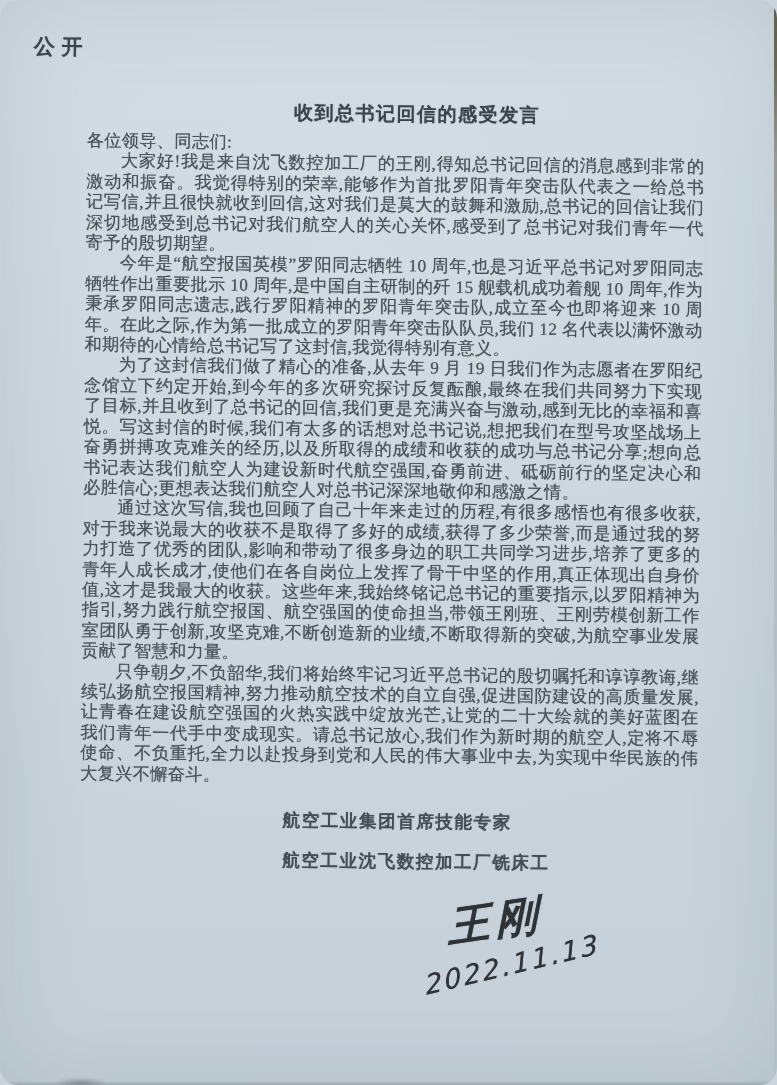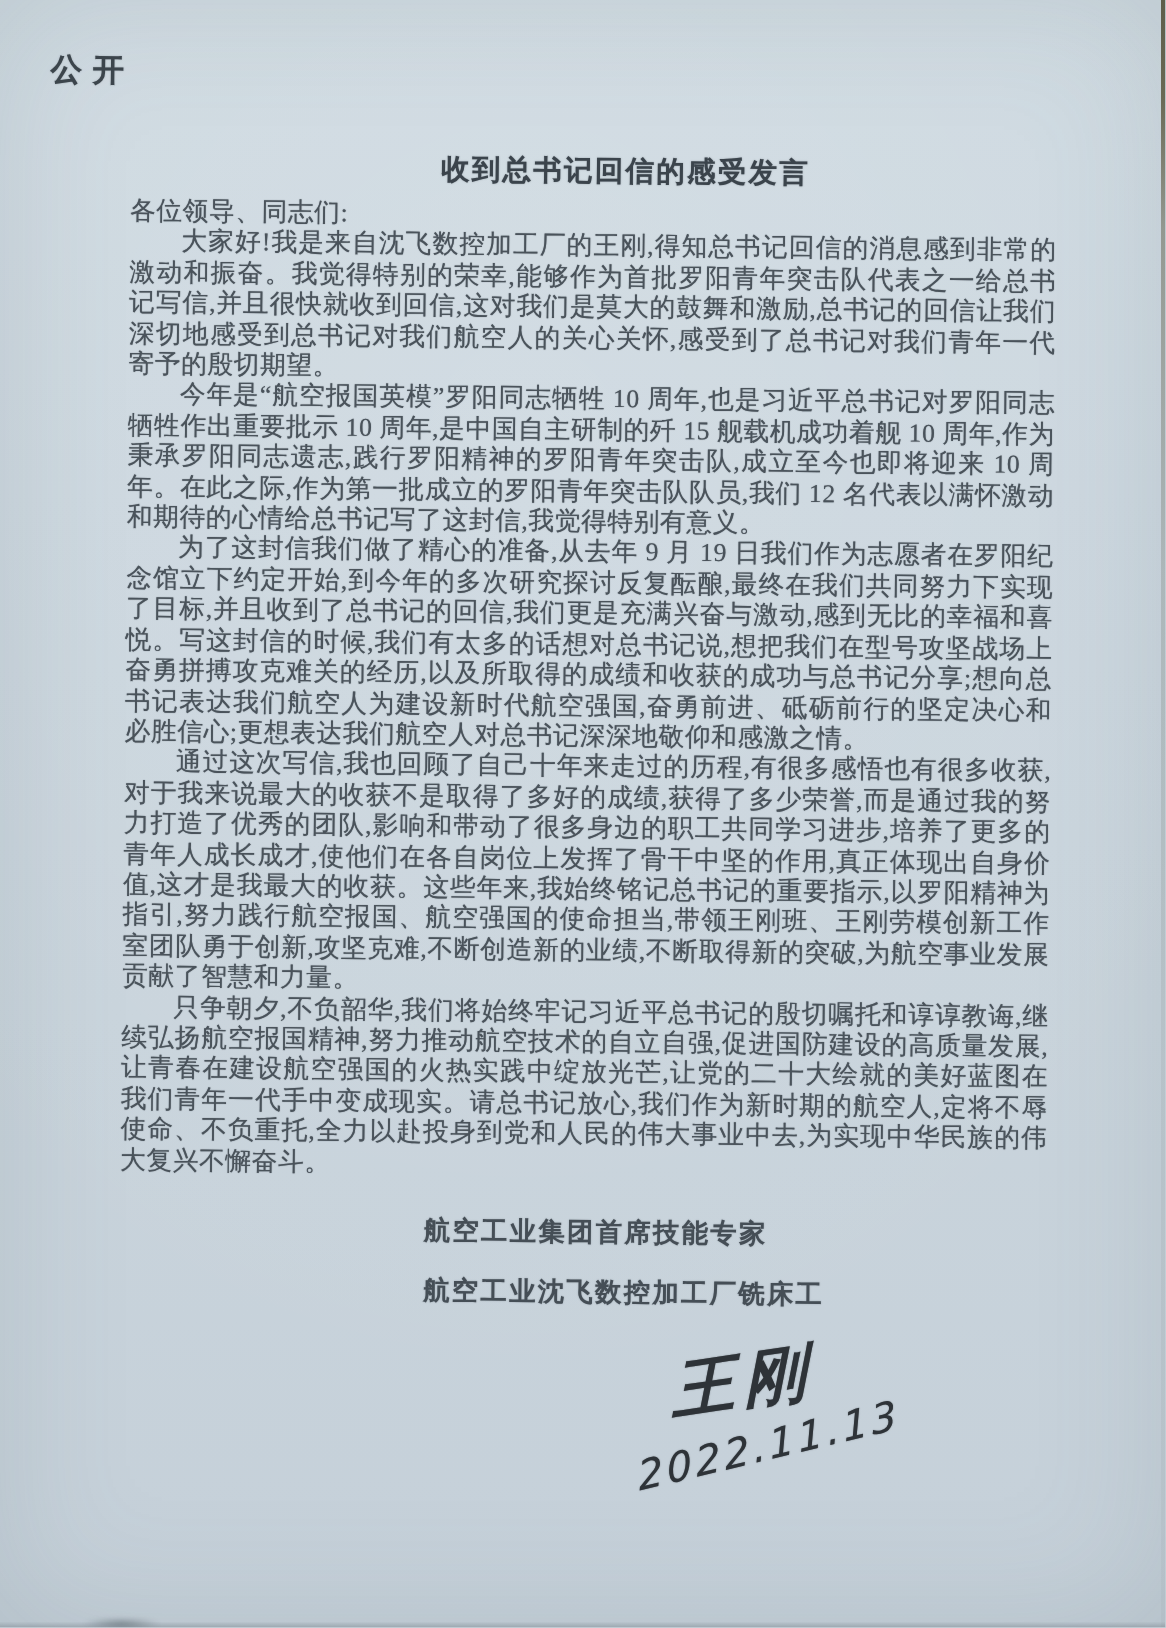--- a/index.html
+++ b/index.html
@@ -10,20 +10,21 @@
   .photo {
     position: relative;
     width: 777px;
     height: 1085px;
     overflow: hidden;
     font-family: "Liberation Serif", "DejaVu Serif", serif;
     background:
       radial-gradient(130% 110% at 45% 28%, rgba(255,255,255,0.10), rgba(0,0,0,0) 55%),
       linear-gradient(180deg, #d0dbe2 0%, #ccd7df 30%, #c9d4dc 62%, #c5d0d9 100%);
     box-shadow: inset 0 0 90px rgba(88,103,114,0.16);
+    border-radius: 18px;
   }
   
   .edge-right {
     position: absolute;
     top: 0; right: 0;
     width: 3px; height: 100%;
     background: linear-gradient(180deg,
       #5e5d49 0%, #6a6955 6%, rgba(106,105,85,0.55) 14%,
       rgba(120,126,118,0.30) 35%, rgba(150,160,165,0.22) 65%,
       rgba(150,160,165,0.14) 100%);

